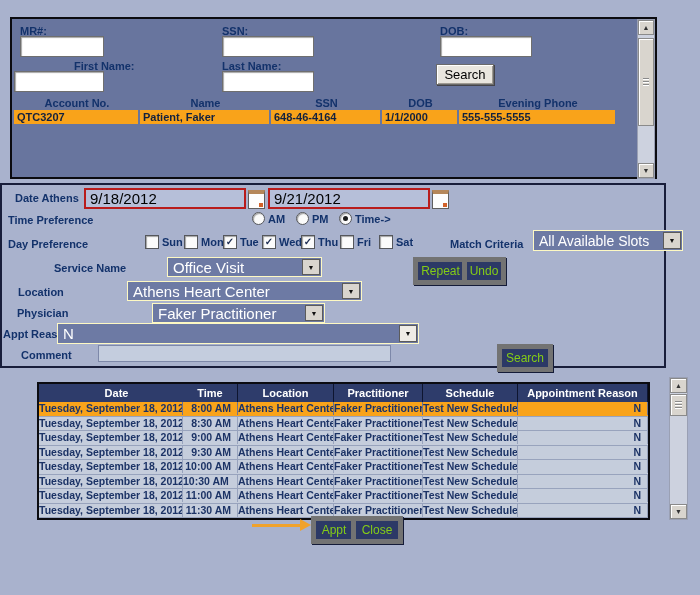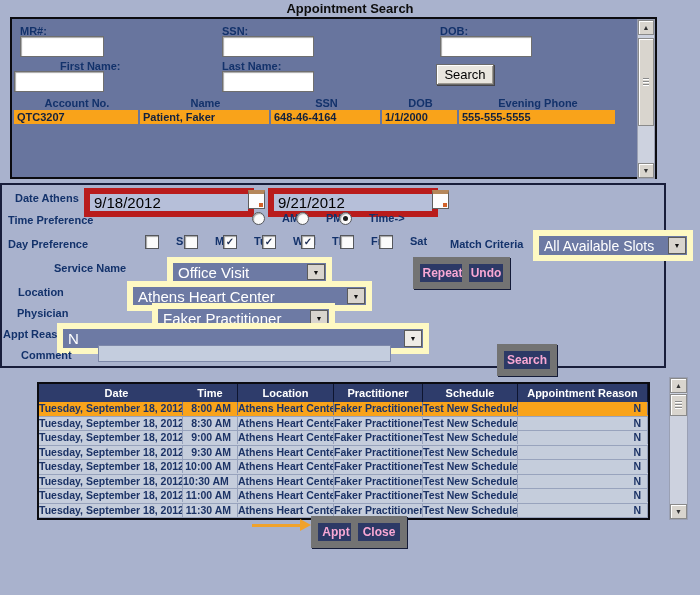--- a/index.html
+++ b/index.html
@@ -3,32 +3,32 @@
 <meta charset="utf-8">
 <style>
   html,body{margin:0;padding:0;}
   body{font-family:"Liberation Sans",sans-serif;}
   #page{position:relative;width:700px;height:595px;background:#a9b2cd;overflow:hidden;}
   .lbl{position:absolute;font-weight:bold;font-size:11px;color:#13326b;white-space:nowrap;}
   .title{position:absolute;top:1px;left:0;width:100%;text-align:center;font-weight:bold;font-size:13px;color:#0d0d0d;}
   .panel-top{position:absolute;left:10px;top:17px;width:643px;height:158px;background:#68759e;border:2px solid #0b0b10;}
   .panel-mid{position:absolute;left:0;top:183px;width:662px;height:181px;background:#a9b2cd;border:2px solid #181d3a;}
   .winput{position:absolute;background:#ffffff;border:1px solid #6f6f6f;box-shadow:inset 1px 1px 1px rgba(0,0,0,.35);font-size:13px;padding:0 3px;}
-  .minput{position:absolute;background:#b6bfd9;border:6px solid #b91c1c;font-size:15px;color:#000;padding:0 4px;font-family:"Liberation Sans",sans-serif;}
+  .minput{position:absolute;background:#b6bfd9;border:2px solid #b91c1c;font-size:15px;color:#000;padding:0 4px;font-family:"Liberation Sans",sans-serif;}
   .cinput{position:absolute;background:#c4cdde;border:1px solid #7d88a9;font-size:12px;padding:0 3px;}
   .gbtn{position:absolute;background:#e9e6df;border:1px solid #6a6a6a;box-shadow:1px 1px 0 #44444a, inset 1px 1px 0 #ffffff, inset -1px -1px 0 #9e9a92;font-size:13px;color:#000;text-align:center;cursor:pointer;}
-  .nbtn{position:absolute;background:#2c3966;border:7px solid #737373;box-shadow:1px 1px 0 #141b38;color:#f9a8d4;font-weight:bold;font-size:12px;text-align:center;cursor:pointer;display:flex;align-items:center;justify-content:center;}
-  .sdrop{position:absolute;background:#6d7aa4;border:6px solid #fef9c3;color:#fff;font-size:15px;display:flex;align-items:center;padding-left:5px;white-space:nowrap;overflow:hidden;cursor:pointer;}
+  .nbtn{position:absolute;background:#2c3966;border:5px solid #737373;box-shadow:1px 1px 0 #141b38;color:#84cc16;font-weight:normal;font-size:12px;text-align:center;cursor:pointer;display:flex;align-items:center;justify-content:center;}
+  .sdrop{position:absolute;background:#6d7aa4;border:1px solid #fef9c3;color:#fff;font-size:15px;display:flex;align-items:center;padding-left:5px;white-space:nowrap;overflow:hidden;cursor:pointer;}
   .darr{position:absolute;top:1px;bottom:1px;right:1px;width:16px;background:#d9d5ce;border:1px solid #5b5b5b;display:flex;align-items:center;justify-content:center;font-size:7px;color:#111;}
   .cal{position:absolute;width:15px;height:14px;background:#fdfdfd;border:1px solid #5f5f5f;border-top:4px solid #b5875a;cursor:pointer;}
   .cal::after{content:"";position:absolute;right:1px;bottom:1px;width:4px;height:4px;background:#d2622a;}
   .cb{width:12px;height:12px;background:#fbfbfb;border:1px solid #55575c;box-shadow:inset 1px 1px 1px rgba(0,0,0,.35);font-size:10px;font-weight:bold;color:#1a2a50;line-height:11px;text-align:center;cursor:pointer;}
   .radio{width:11px;height:11px;background:#fbfbfb;border:1px solid #55575c;border-radius:50%;box-shadow:inset 1px 1px 1px rgba(0,0,0,.35);position:relative;cursor:pointer;}
   .radio.sel::after{content:"";position:absolute;left:3px;top:3px;width:5px;height:5px;border-radius:50%;background:#1c1c1c;}
-  .optwrap{position:absolute;display:flex;align-items:flex-start;gap:17px;}
+  .optwrap{position:absolute;display:flex;align-items:center;gap:3px;}
   .optlbl{font-weight:bold;font-size:11px;color:#13326b;white-space:nowrap;}
   
   .res-h{position:absolute;top:78px;font-weight:bold;font-size:11px;color:#13326b;text-align:center;}
   .res-row{position:absolute;top:91px;height:14px;}
   .res-cell{position:absolute;top:0;height:14px;background:#f9a31a;color:#12213f;font-weight:bold;font-size:11px;line-height:14px;padding-left:3px;overflow:hidden;white-space:nowrap;box-sizing:border-box;}
   
   .slots{position:absolute;left:37px;top:382px;width:609px;height:134px;background:#c5cddc;border:2px solid #0b0b10;}
   .slot-hcell{position:absolute;top:0;height:18px;background:#2e3c6b;color:#fff;font-weight:bold;font-size:11px;line-height:18px;text-align:center;border-right:1px solid #0e1530;box-sizing:border-box;overflow:hidden;}
   .slot-row{position:absolute;height:14.5px;border-bottom:1px solid #98a3bd;box-sizing:border-box;}
   .slot-row.sel{background:#f9a31a;}
@@ -40,30 +40,29 @@
   .sthumb{position:absolute;left:0;width:100%;background:#d9d5ce;border:1px solid #8a8a8a;box-shadow:inset 1px 1px 0 #fff;box-sizing:border-box;cursor:pointer;}
   .grip{position:absolute;left:4px;right:4px;top:50%;margin-top:-4px;height:8px;background:repeating-linear-gradient(to bottom,#8a8a8a 0,#8a8a8a 1px,#fff 1px,#fff 2px,#d9d5ce 2px,#d9d5ce 3px);}
   .book-arrow-line{position:absolute;left:252px;top:524px;width:48px;height:3px;background:#f0a22c;}
   .book-arrow-head{position:absolute;left:300px;top:519px;width:0;height:0;border-left:11px solid #f0a22c;border-top:6px solid transparent;border-bottom:6px solid transparent;}
 </style>
 </head>
 <body>
 
 <div id="page">
 
-  <div class="title">Appointment Search</div>
 
   <div class="panel-top">
     <div class="lbl" style="left:8px;top:6px;">MR#:</div>
     <input class="winput" style="left: 8px; top: 17px; width: 76px; height: 19px;" value="">
     <div class="lbl" style="left:210px;top:6px;">SSN:</div>
     <input class="winput" style="left: 210px; top: 17px; width: 84px; height: 19px;" value="">
     <div class="lbl" style="left:428px;top:6px;">DOB:</div>
     <input class="winput" style="left: 428px; top: 17px; width: 84px; height: 19px;" value="">
-    <div class="lbl" style="left:0;top:41px;padding-left:48px;">First Name:</div>
+    <div class="lbl" style="left:14px;top:41px;padding-left:48px;">First Name:</div>
     <input class="winput" style="left: 2px; top: 52px; width: 82px; height: 19px;" value="">
     <div class="lbl" style="left:210px;top:41px;">Last Name:</div>
     <input class="winput" style="left: 210px; top: 52px; width: 84px; height: 19px;" value="">
     <div class="gbtn" style="left:424px;top:45px;width:56px;height:19px;line-height:19px;">Search</div>
 
     <div id="results-header">
         <div class="res-h" style="left: 2px; width: 126px;">Account No.</div>
         <div class="res-h" style="left: 128px; width: 131px;">Name</div>
         <div class="res-h" style="left: 259px; width: 111px;">SSN</div>
         <div class="res-h" style="left: 370px; width: 77px;">DOB</div>

